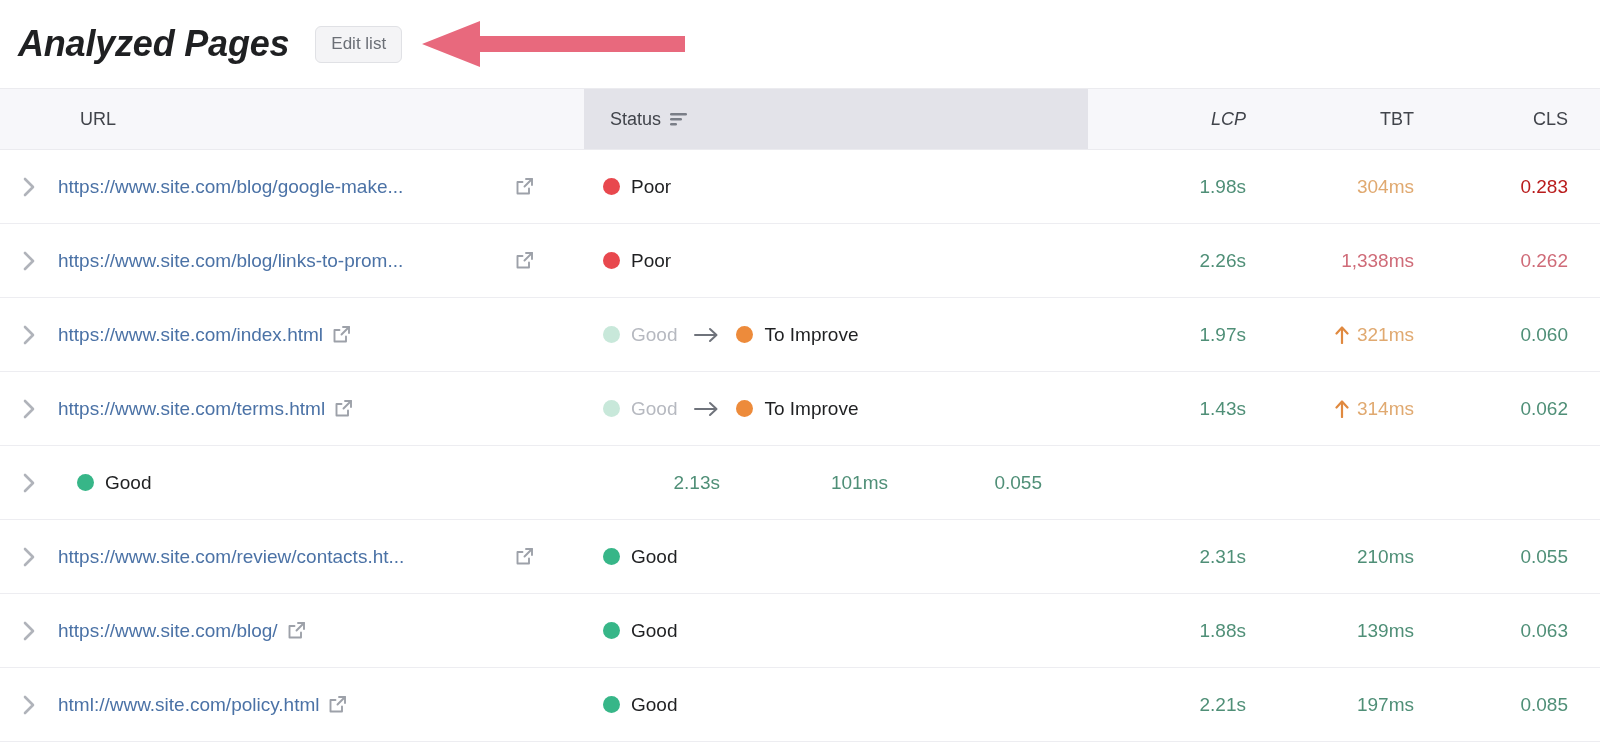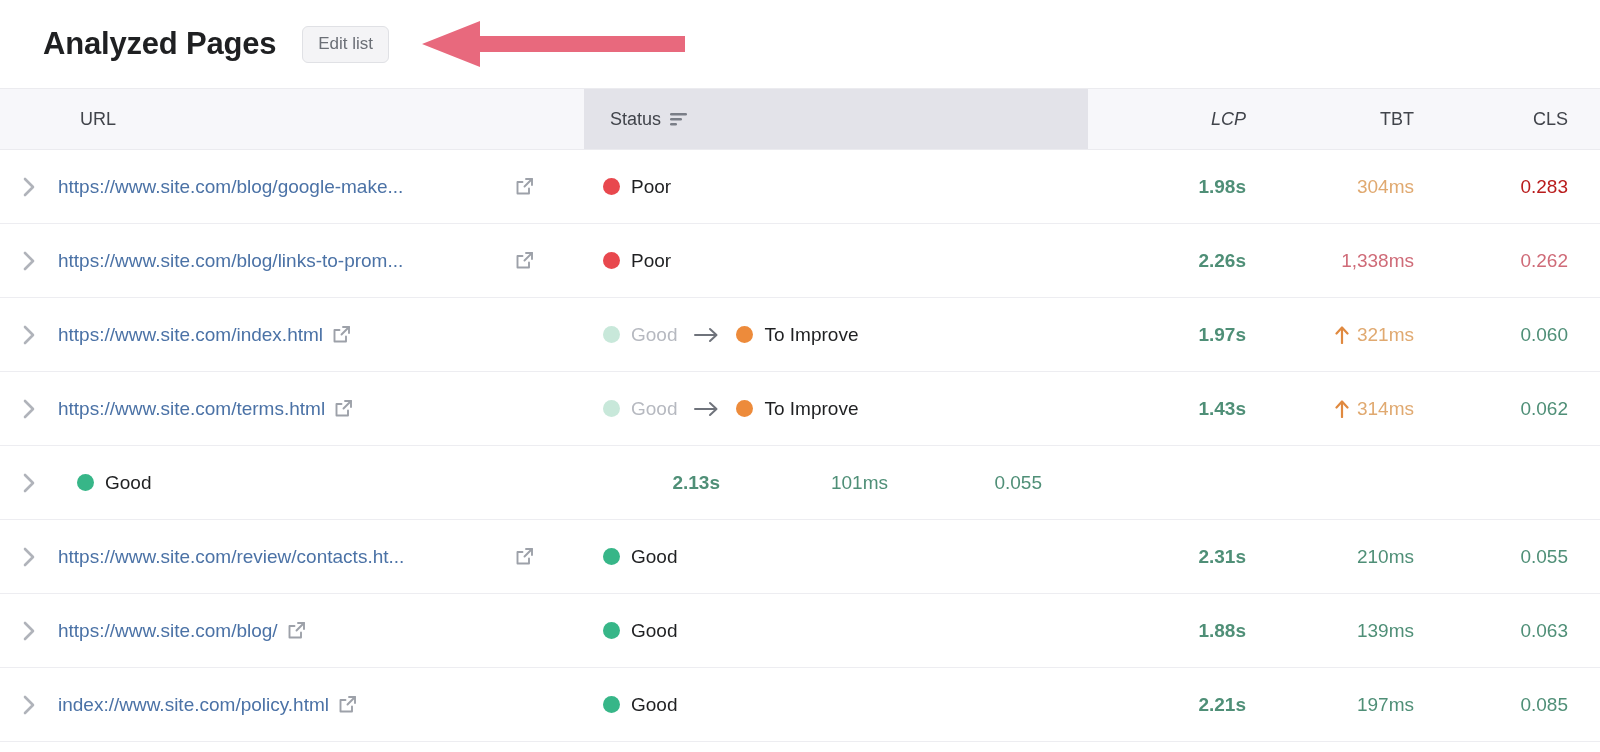--- a/index.html
+++ b/index.html
@@ -11,26 +11,27 @@
     -webkit-font-smoothing:antialiased;
   }
   .page{position:relative;width:1600px;height:752px;}
 
   
   .titlebar{
     position:absolute;left:0;top:0;width:1600px;height:88px;
     display:flex;align-items:center;
   }
   .page-title{
-    margin-left:43px;
-    font-size:31px;
+    margin-left:18px;
+    font-size:36px;
     font-weight:700;
     color:#1f2022;
     letter-spacing:-0.2px;
     white-space:nowrap;
+    font-style:italic;
   }
   .edit-list-btn{
     margin-left:26px;
     display:inline-flex;align-items:center;justify-content:center;
     height:37px;
     padding:0 15px;
     font-size:17px;
     color:#6b6f76;
     background:#f4f4f6;
     border:1px solid #e0e1e5;
@@ -108,21 +109,21 @@
 
   .c-status{width:504px;padding-left:19px;}
   .status-group{display:flex;align-items:center;}
   .chip{display:inline-flex;align-items:center;gap:11px;white-space:nowrap;}
   .dot{width:17px;height:17px;border-radius:50%;flex:0 0 auto;}
   .chip-label{font-size:19px;color:#1f2022;}
   .chip.faded .chip-label{color:#b6b9c0;}
   .trans-arrow{margin:0 17px;display:inline-flex;align-items:center;}
 
   .c-num{font-size:19px;justify-content:flex-end;white-space:nowrap;}
-  .c-lcp{width:176px;padding-right:18px;font-weight:bold;}
+  .c-lcp{width:176px;padding-right:18px;}
   .c-tbt{width:164px;padding-right:14px;}
   .c-cls{width:172px;padding-right:32px;}
   .trend{display:inline-flex;align-items:center;margin-right:8px;}
 </style>
 </head>
 <body>
 
 <div class="page">
 
   <div class="titlebar">
@@ -454,21 +455,21 @@
         <div class="row">
           <div class="cell c-chevron">
             <span class="chev">
               <svg width="13" height="20" viewBox="0 0 13 20">
                 <path d="M2 2 L10 10 L2 18" fill="none" stroke="#b0b3ba" stroke-width="2.6" stroke-linecap="round" stroke-linejoin="round"></path>
               </svg>
             </span>
           </div>
           <div class="cell c-url">
             <span class="url-wrap">
-              <span class="url-link">index://www.site.com/policy.html</span>
+              <span class="url-link">html://www.site.com/policy.html</span>
               <span class="ext-icon">
                 <svg width="19" height="19" viewBox="0 0 19 19">
                   <path d="M11 2 H17 V8" fill="none" stroke="#9da1a9" stroke-width="1.9" stroke-linecap="round" stroke-linejoin="round"></path>
                   <path d="M17 2 L9.5 9.5" fill="none" stroke="#9da1a9" stroke-width="1.9" stroke-linecap="round"></path>
                   <path d="M14 11.5 V16.5 H2.5 V5 H7.5" fill="none" stroke="#9da1a9" stroke-width="1.9" stroke-linecap="round" stroke-linejoin="round"></path>
                 </svg>
               </span>
             </span>
           </div>
           <div class="cell c-status">

